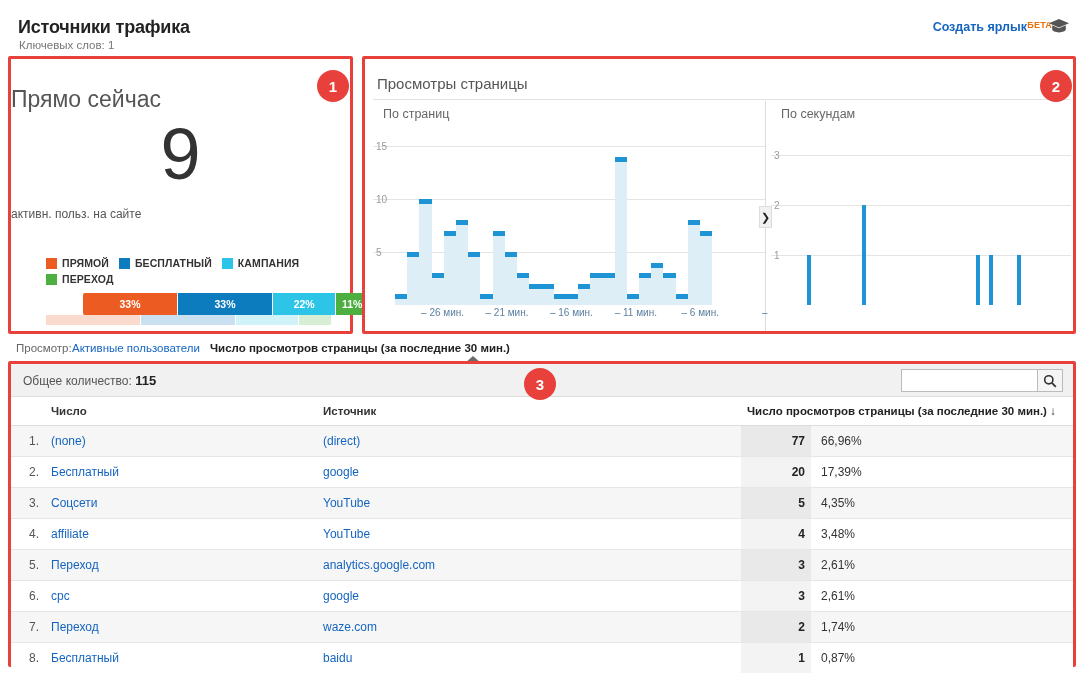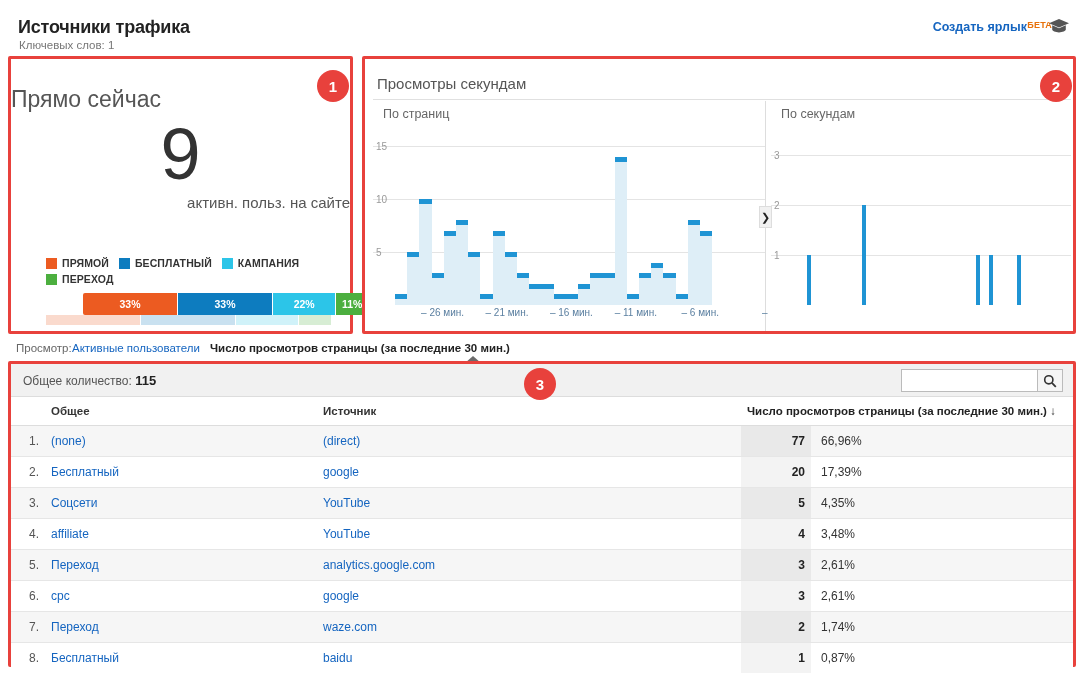--- a/index.html
+++ b/index.html
@@ -50,22 +50,22 @@
   #panel-right-now { left: 8px; top: 56px; width: 345px; height: 278px; background: #fff; }
   .rn-title {
     position: absolute; left: 0; top: 27px; width: 100%;
     text-align: left; font-size: 23px; color: #555; font-weight: normal;
   }
   .rn-count {
     position: absolute; left: 0; top: 56px; width: 100%;
     text-align: center; font-size: 72px; line-height: 78px; color: #333; font-weight: normal;
   }
   .rn-caption {
-    position: absolute; left: 0; top: 135px; width: 100%;
-    text-align: right; font-size: 15px; color: #555;
+    position: absolute; left: 0; top: 148px; width: 100%;
+    text-align: left; font-size: 12px; color: #555;
   }
   .rn-legend {
     position: absolute; left: 35px; top: 198px; width: 285px;
     display: flex; flex-wrap: wrap; gap: 4px 10px;
   }
   .lg-item { display: flex; align-items: center; gap: 5px; }
   .lg-swatch { width: 11px; height: 11px; display: inline-block; }
   .lg-label { font-size: 10.5px; font-weight: bold; color: #333; letter-spacing: 0.1px; }
   .rn-bar {
     position: absolute; left: 35px; top: 234px; width: 285px; height: 22px;
@@ -228,21 +228,21 @@
   <div class="rn-bar-ghost" id="rn-bar-ghost">
       <div class="rn-seg" style="background: rgb(236, 91, 33); width: 33.3333%;"></div>
       <div class="rn-seg" style="background: rgb(13, 124, 191); width: 33.3333%;"></div>
       <div class="rn-seg" style="background: rgb(44, 197, 232); width: 22.2222%;"></div>
       <div class="rn-seg" style="background: rgb(76, 175, 63); width: 11.1111%;"></div>
     </div>
 </div>
 <div class="badge" style="left:317px; top:70px;">1</div>
 
 <div class="redbox" id="panel-pageviews">
-  <div class="pv-title">Просмотры секундам</div>
+  <div class="pv-title">Просмотры страницы</div>
   <div class="pv-title-rule"></div>
   <div class="chart-sep"></div>
 
   <div class="chart-box" id="chart-minutes">
     <div class="chart-label">По страниц</div>
     <div class="plot" id="plot-min">
         <div class="gridline" style="top: 70.5882%;"></div>
         <div class="ytick" style="top: 70.5882%;">5</div>
         <div class="gridline" style="top: 41.1765%;"></div>
         <div class="ytick" style="top: 41.1765%;">10</div>
@@ -622,21 +622,21 @@
           <line x1="8.9" y1="8.9" x2="12.8" y2="12.8" stroke="#333" stroke-width="1.8"></line>
         </svg>
       </div>
     </div>
   </div>
 
   <table class="data">
     <thead>
       <tr>
         <th class="c-idx"></th>
-        <th class="c-chan">Общее</th>
+        <th class="c-chan">Число</th>
         <th class="c-src">Источник</th>
         <th class="c-val" colspan="2">
           <span>Число просмотров страницы (за последние 30 мин.)</span>
           <span>↓</span>
         </th>
       </tr>
     </thead>
     <tbody id="table-body">
         <tr class="odd">
           <td class="c-idx">1.</td>

